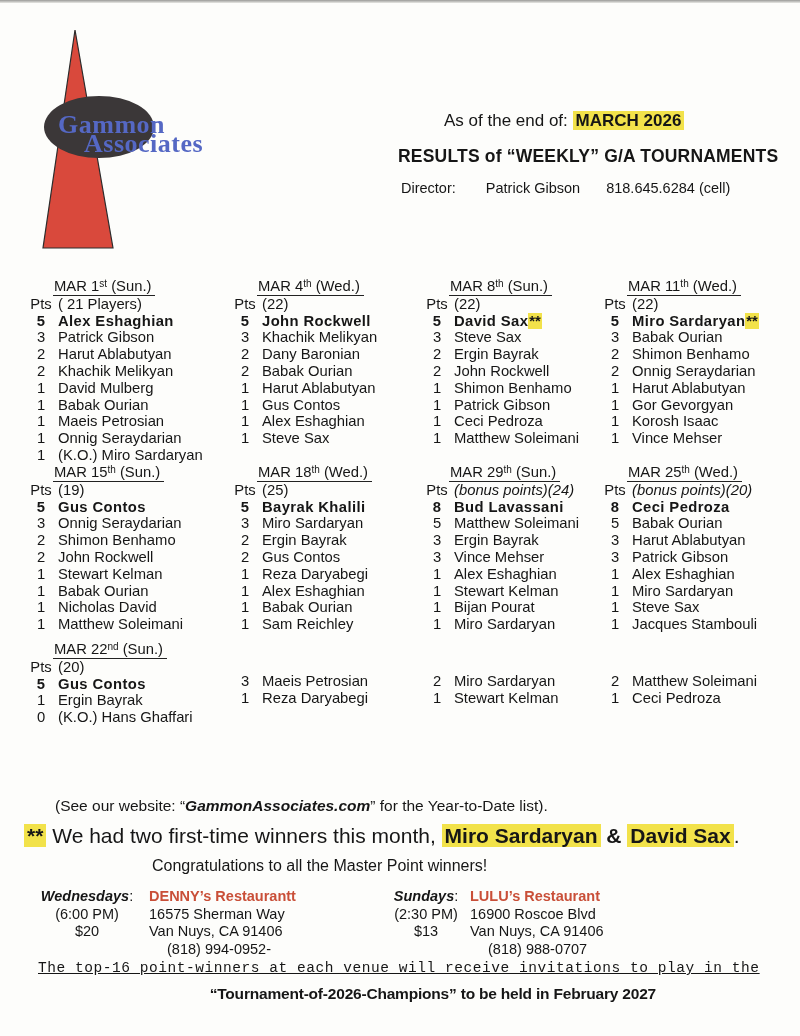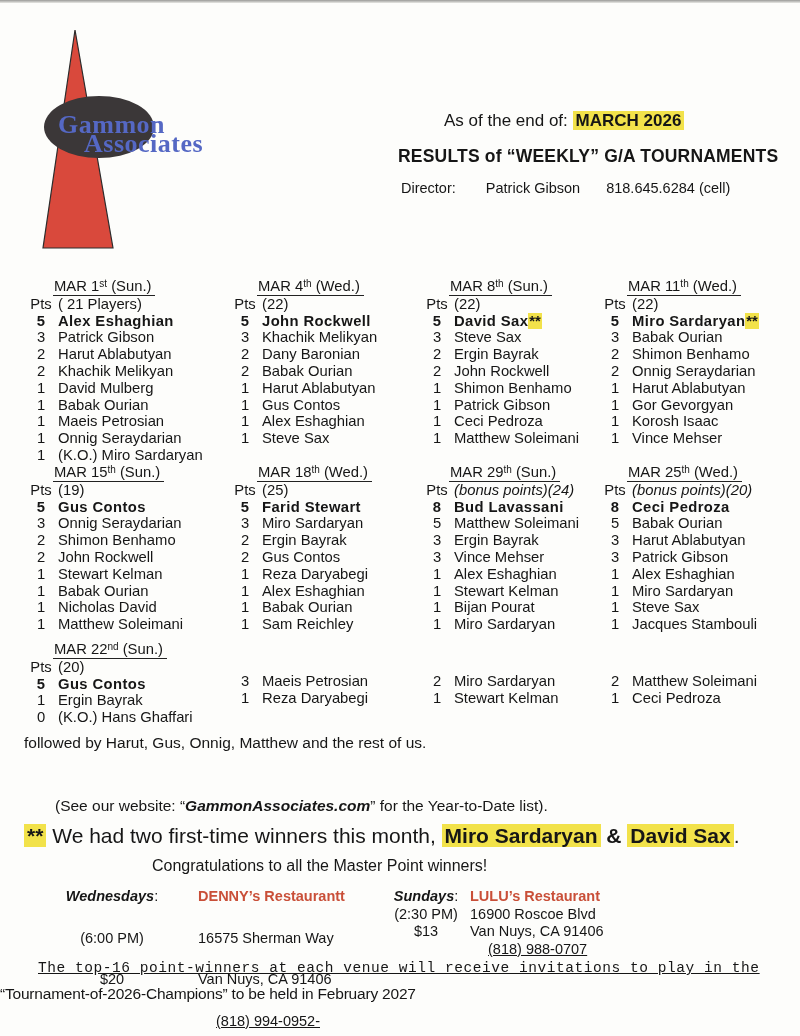--- a/index.html
+++ b/index.html
@@ -54,32 +54,32 @@
   .stars-hl{background:var(--highlight);font-weight:700;padding:0 1px;}
   .cont{margin-top:34px;}
   
   .summary{position:absolute;left:24px;top:734px;font-size:15.5px;line-height:18px;}
   .website{position:absolute;left:55px;top:797px;font-size:15.5px;}
   .site-name{font-weight:700;font-style:italic;}
   .firsttime{position:absolute;left:24px;top:824px;font-size:21px;}
   .congrats{position:absolute;left:152px;top:857px;font-size:16px;}
   
   .venue{position:absolute;top:888px;font-size:14.5px;line-height:17.5px;display:grid;row-gap:0;}
-  .venue-left{left:56px;grid-template-columns:112px auto;gap:24px;}
+  .venue-left{left:31px;grid-template-columns:112px auto;}
   .venue-right{left:388px;grid-template-columns:76px auto;}
   .venue .lab{text-align:center;}
   .venue .val{padding-left:6px;}
   .venue .day{font-weight:700;font-style:italic;}
   .venue .rname{color:var(--accent-red);font-weight:700;}
-  .venue .phone{padding-left:24px;text-decoration:underline;}
+  .venue .phone{padding-left:24px;}
   
   .foot-mono{position:absolute;left:38px;top:960px;font-family:"Liberation Mono",monospace;
     font-size:14.5px;letter-spacing:.55px;text-decoration:underline;white-space:nowrap;}
-  .foot-bold{position:absolute;left:0;top:985px;width:656px;text-align:left;
-    font-size:15.5px;font-weight:400;letter-spacing:-0.2px;}
+  .foot-bold{position:absolute;left:0;top:985px;width:656px;text-align:right;
+    font-size:15.5px;font-weight:700;letter-spacing:-0.2px;}
 </style>
 </head>
 <body>
 
 <div class="scan-edge"></div>
 
 <div class="logo">
   <svg width="230" height="230" viewBox="0 0 230 230">
     <polygon points="45,5 13,223 83,223" fill="var(--logo-red)" stroke="#2c2c2c" stroke-width="1.2"></polygon>
     <ellipse cx="69" cy="102" rx="55" ry="31" fill="var(--logo-dark)"></ellipse>
@@ -304,21 +304,21 @@
       </div>
     </div>
     <div class="block">
       <div class="bheader"><span class="dateline">MAR 18<sup>th</sup> (Wed.)</span></div>
       <div class="entry">
         <span class="pts">Pts</span>
         <span class="name sub">(25)</span>
       </div>
       <div class="entry">
         <span class="pts winner">5</span>
-        <span class="name winner">Farid Stewart</span>
+        <span class="name winner">Bayrak Khalili</span>
       </div>
       <div class="entry">
         <span class="pts">3</span>
         <span class="name">Miro Sardaryan</span>
       </div>
       <div class="entry">
         <span class="pts">2</span>
         <span class="name">Ergin Bayrak</span>
       </div>
       <div class="entry">
@@ -467,21 +467,20 @@
         <span class="name">Matthew Soleimani</span>
       </div>
       <div class="entry">
         <span class="pts">1</span>
         <span class="name">Ceci Pedroza</span>
       </div>
     </div>
   </div>
 
 <div class="summary">
-  <div>followed by Harut, Gus, Onnig, Matthew and the rest of us.</div>
 </div>
 <div class="website">
   <span>(See our website:  “</span><span class="site-name">GammonAssociates.com</span><span>” for the Year-to-Date list).</span>
 </div>
 <div class="firsttime">
   <span class="hl b">**</span><span> We had two first-time winners this month, </span><span class="hl b">Miro Sardaryan</span><span class="b"> &amp; </span><span class="hl b">David Sax</span><span>.</span>
 </div>
 <div class="congrats">Congratulations to all the Master Point winners!</div>
 
 <div class="venue venue-left">

